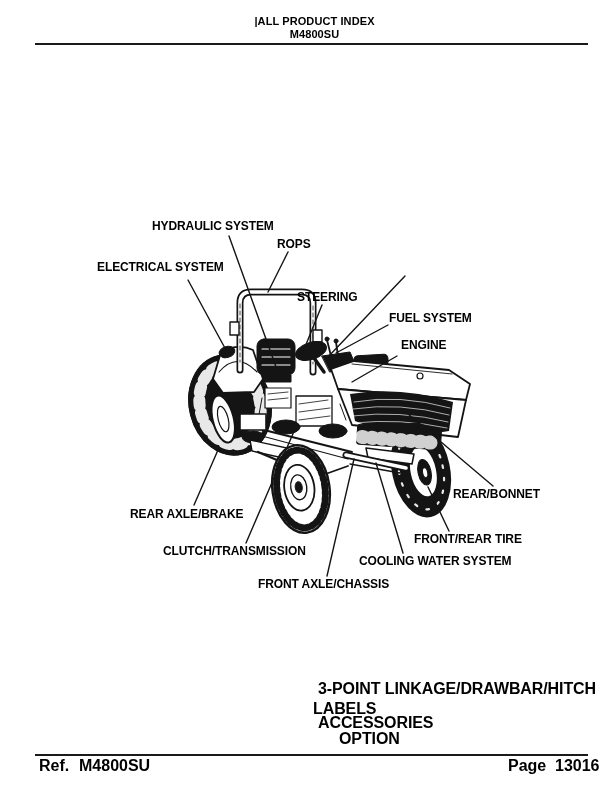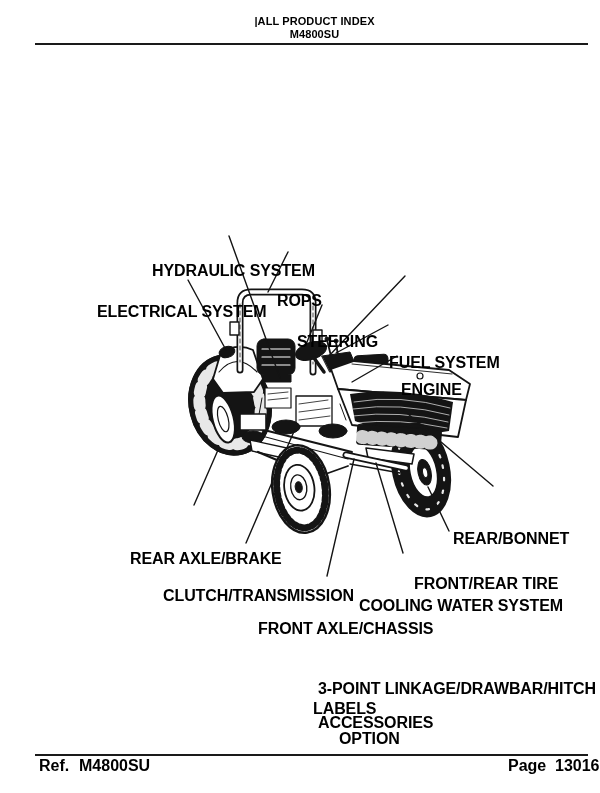--- a/index.html
+++ b/index.html
@@ -11,22 +11,22 @@
     color:#000;
     overflow:hidden;
   }
   .hdr-line{
     position:absolute;left:28px;width:573px;
     text-align:center;font-weight:bold;font-size:11px;line-height:13px;
     letter-spacing:0.1px;white-space:nowrap;
   }
   .rule{position:absolute;left:35px;width:553px;height:1.6px;background:#1a1a1a;}
   .callout{
-    position:absolute;font-weight:bold;font-size:16px;line-height:12px;
-    white-space:nowrap;letter-spacing:-0.1px;cursor:pointer;margin-top:45px;
+    position:absolute;font-weight:bold;font-size:12px;line-height:12px;
+    white-space:nowrap;letter-spacing:-0.1px;cursor:pointer;
   }
   .idx-item{
     position:absolute;font-weight:bold;font-size:16px;line-height:12px;
     white-space:nowrap;letter-spacing:-0.1px;cursor:pointer;
   }
   .foot{
     position:absolute;font-weight:bold;font-size:16px;line-height:12px;
     white-space:nowrap;
   }
   svg{position:absolute;left:0;top:0;}
@@ -148,21 +148,21 @@
         <line x1="194" y1="505" x2="218" y2="450"></line>
         <line x1="449" y1="531" x2="428" y2="487"></line>
         <line x1="246" y1="543" x2="295" y2="429"></line>
         <line x1="403" y1="553" x2="376" y2="463"></line>
         <line x1="327" y1="576" x2="354" y2="459"></line>
       </g>
     </g>
   </svg>
 
   <div class="callout" style="left:152px;top:220px;">HYDRAULIC SYSTEM</div>
-  <div class="callout" style="left:277px;top:250px;">ROPS</div>
+  <div class="callout" style="left:277px;top:238px;">ROPS</div>
   <div class="callout" style="left:97px;top:261px;">ELECTRICAL SYSTEM</div>
   <div class="callout" style="left:297px;top:291px;">STEERING</div>
   <div class="callout" style="left:389px;top:312px;">FUEL SYSTEM</div>
   <div class="callout" style="left:401px;top:339px;">ENGINE</div>
   <div class="callout" style="left:453px;top:488px;">REAR/BONNET</div>
   <div class="callout" style="left:130px;top:508px;">REAR AXLE/BRAKE</div>
   <div class="callout" style="left:414px;top:533px;">FRONT/REAR TIRE</div>
   <div class="callout" style="left:163px;top:545px;">CLUTCH/TRANSMISSION</div>
   <div class="callout" style="left:359px;top:555px;">COOLING WATER SYSTEM</div>
   <div class="callout" style="left:258px;top:578px;">FRONT AXLE/CHASSIS</div>

